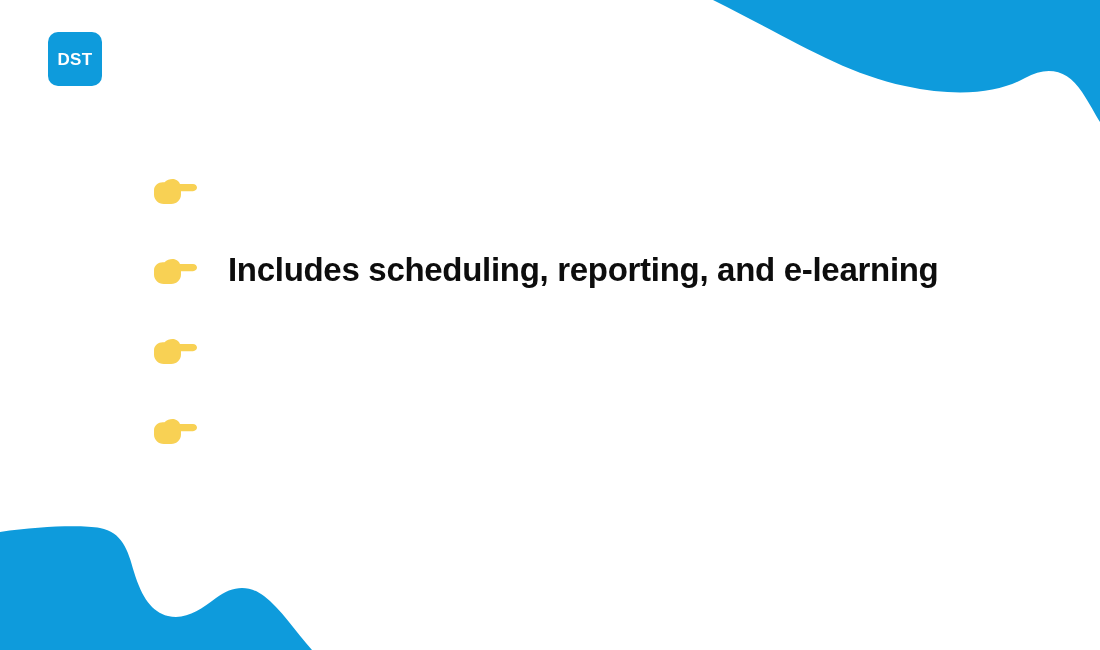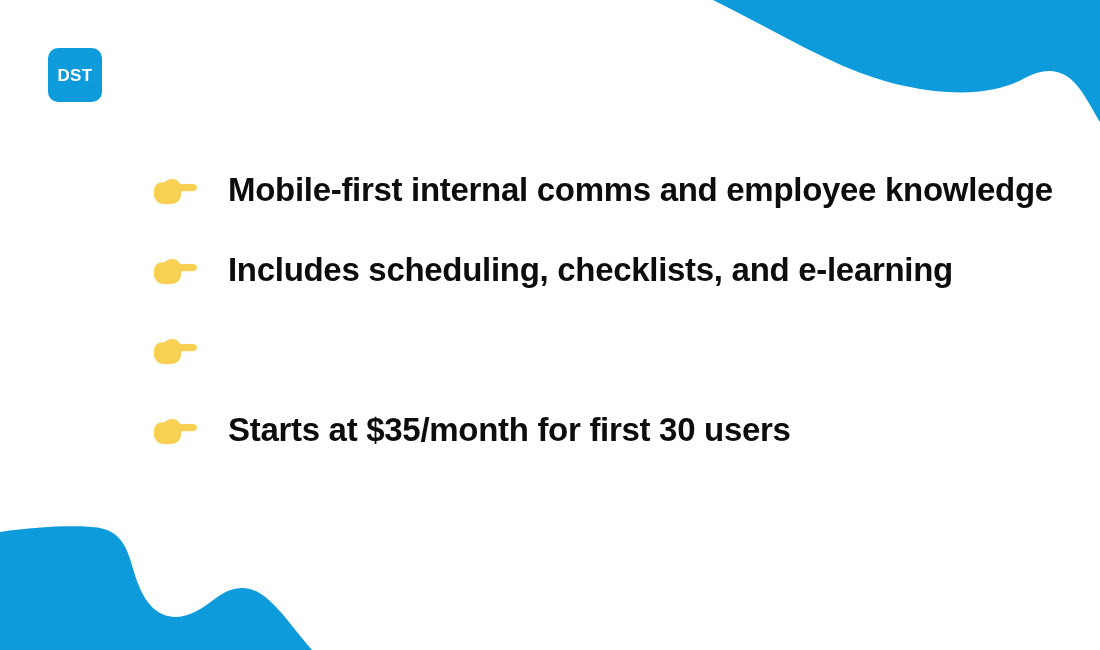--- a/index.html
+++ b/index.html
@@ -42,21 +42,21 @@
   .wave svg {
     display: block;
     width: 100%;
     height: 100%;
   }
 
   
   .logo-badge {
     position: absolute;
     left: 48px;
-    top: 48px;
+    top: 32px;
     width: 54px;
     height: 54px;
     border-radius: 10px;
     display: flex;
     align-items: center;
     justify-content: center;
   }
   .logo-badge-text {
     color: #ffffff;
     font-size: 17px;
@@ -134,34 +134,33 @@
     <div class="bullet-row">
       <span class="bullet-icon">
         <svg width="46" height="30" viewBox="0 0 46 30" aria-hidden="true">
           <path d="M12.5,6.2 C15.5,3.6 19.4,2.4 23.2,3.4 C25.6,4.1 27.2,5.8 28.0,8.0
                    L41.0,8.0 C43.2,8.0 45.0,9.6 45.0,11.6 C45.0,13.6 43.2,15.2 41.0,15.2
                    L29.0,15.2 L29.0,18.5 C29.0,23.8 24.6,28.0 19.2,28.0
                    L11.8,28.0 C6.4,28.0 2.0,23.8 2.0,18.5 L2.0,14.2
                    C2.0,9.5 6.2,6.2 10.8,6.2 Z" fill="#f8d154"></path>
         </svg>
       </span>
-      <span class="bullet-text">Mobile-first internal comms and employee knowledge</span>
     </div>
 
     <div class="bullet-row">
       <span class="bullet-icon">
         <svg width="46" height="30" viewBox="0 0 46 30" aria-hidden="true">
           <path d="M12.5,6.2 C15.5,3.6 19.4,2.4 23.2,3.4 C25.6,4.1 27.2,5.8 28.0,8.0
                    L41.0,8.0 C43.2,8.0 45.0,9.6 45.0,11.6 C45.0,13.6 43.2,15.2 41.0,15.2
                    L29.0,15.2 L29.0,18.5 C29.0,23.8 24.6,28.0 19.2,28.0
                    L11.8,28.0 C6.4,28.0 2.0,23.8 2.0,18.5 L2.0,14.2
                    C2.0,9.5 6.2,6.2 10.8,6.2 Z" fill="#f8d154"></path>
         </svg>
       </span>
-      <span class="bullet-text">Includes scheduling, checklists, and e-learning</span>
+      <span class="bullet-text">Includes scheduling, reporting, and e-learning</span>
     </div>
 
     <div class="bullet-row">
       <span class="bullet-icon">
         <svg width="46" height="30" viewBox="0 0 46 30" aria-hidden="true">
           <path d="M12.5,6.2 C15.5,3.6 19.4,2.4 23.2,3.4 C25.6,4.1 27.2,5.8 28.0,8.0
                    L41.0,8.0 C43.2,8.0 45.0,9.6 45.0,11.6 C45.0,13.6 43.2,15.2 41.0,15.2
                    L29.0,15.2 L29.0,18.5 C29.0,23.8 24.6,28.0 19.2,28.0
                    L11.8,28.0 C6.4,28.0 2.0,23.8 2.0,18.5 L2.0,14.2
                    C2.0,9.5 6.2,6.2 10.8,6.2 Z" fill="#f8d154"></path>
@@ -172,17 +171,16 @@
     <div class="bullet-row">
       <span class="bullet-icon">
         <svg width="46" height="30" viewBox="0 0 46 30" aria-hidden="true">
           <path d="M12.5,6.2 C15.5,3.6 19.4,2.4 23.2,3.4 C25.6,4.1 27.2,5.8 28.0,8.0
                    L41.0,8.0 C43.2,8.0 45.0,9.6 45.0,11.6 C45.0,13.6 43.2,15.2 41.0,15.2
                    L29.0,15.2 L29.0,18.5 C29.0,23.8 24.6,28.0 19.2,28.0
                    L11.8,28.0 C6.4,28.0 2.0,23.8 2.0,18.5 L2.0,14.2
                    C2.0,9.5 6.2,6.2 10.8,6.2 Z" fill="#f8d154"></path>
         </svg>
       </span>
-      <span class="bullet-text">Starts at $35/month for first 30 users</span>
     </div>
 
   </div>
 </div>
 
 </body></html>

